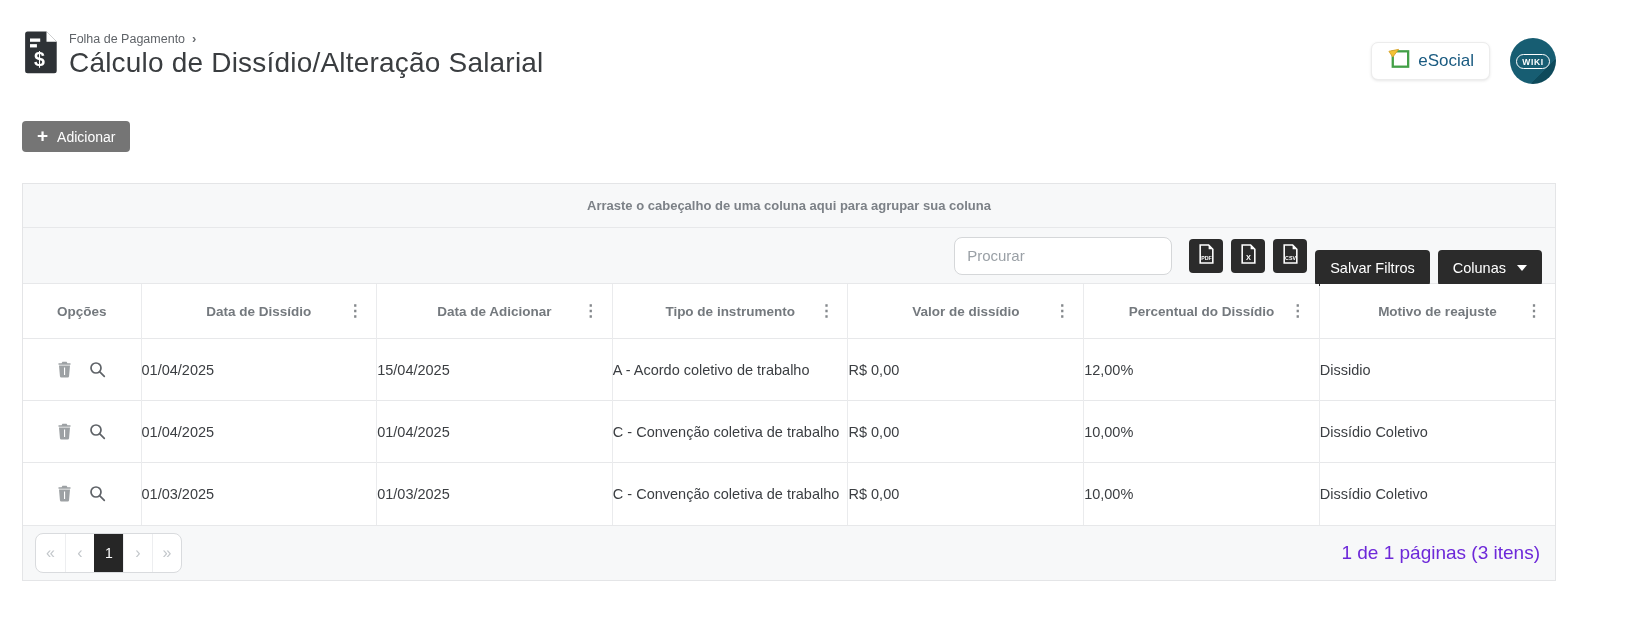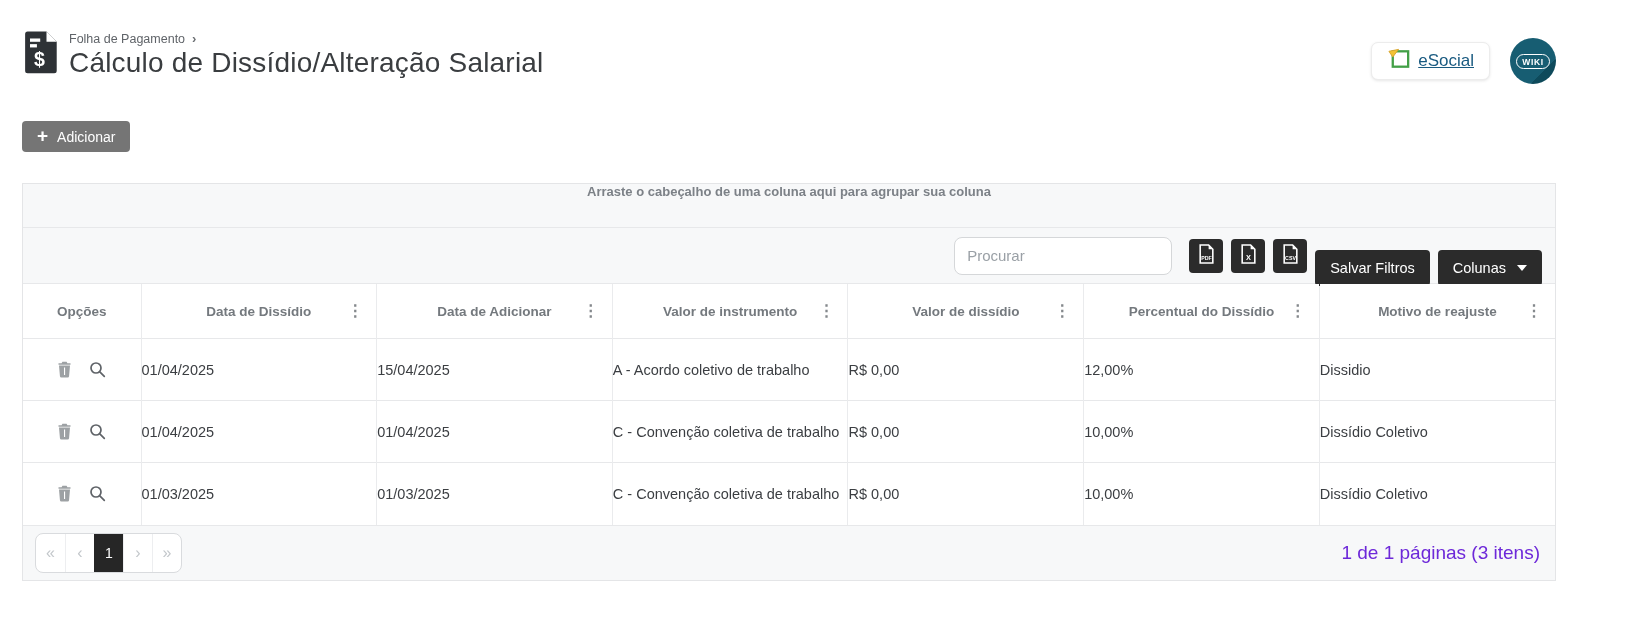--- a/index.html
+++ b/index.html
@@ -10,37 +10,37 @@
   
   .page-header { display:flex; justify-content:space-between; align-items:flex-start; padding-top:30px; }
   .title-wrap { display:flex; gap:9px; }
   .crumb-line { display:flex; align-items:center; gap:7px; margin-top:1px; }
   .crumb { font-size:12.5px; color:#5f6368; }
   .crumb-sep { font-size:13px; color:#6b6f73; font-weight:bold; }
   .page-title { font-size:28px; color:#3a3d40; font-weight:400; letter-spacing:.2px; margin-top:1px; }
   .header-right { display:flex; align-items:center; gap:20px; margin-top:8px; }
   .esocial-btn { height:38px; padding:0 15px; background:#fff; border:1px solid #ececec;
     border-radius:7px; box-shadow:0 1px 3px rgba(0,0,0,.10); display:flex; align-items:center; gap:6px; cursor:pointer; }
-  .esocial-label { color:#195a80; font-size:17px;text-decoration:underline; }
+  .esocial-label { color:#195a80; font-size:17px; }
   .wiki-badge { width:46px; height:46px; border-radius:50%;
     background:linear-gradient(315deg,#0e4a5b 28%,#175d72 28%);
     display:flex; align-items:center; justify-content:center; cursor:pointer; }
   .wiki-inner { border:1.5px solid #fff; border-radius:9px; padding:2px 5px 1px;
     font-size:8.5px; font-weight:bold; color:#fff; letter-spacing:.6px; }
 
   
   .add-btn { margin-top:37px; height:31px; background:#757575; border:none; border-radius:4px;
     color:#fff; font-size:14px; padding:0 15px; display:inline-flex; align-items:center; gap:9px;
     cursor:pointer; font-family:inherit; }
   .plus-glyph { font-size:19px; font-weight:bold; line-height:1; margin-top:-2px; }
 
   
   .grid-box { margin-top:31px; border:1px solid #e4e5e7; background:#fff; }
   .group-bar { height:44px; background:#f7f8f9; border-bottom:1px solid #e7e8ea;
-    display:flex; justify-content:center;
+    display:flex; align-items:center; justify-content:center;
     color:#7c8187; font-size:13px; font-weight:bold; }
   .toolbar { height:55px; background:#f7f8f9; display:flex; align-items:center;
     justify-content:flex-end; gap:8px; padding-right:13px; }
   .search-box { width:218px; height:38px; background:#fff; border:1px solid #d5d7d9;
     border-radius:8px; display:flex; align-items:center; overflow:hidden; margin-right:9px; }
   .search-box input { flex:1; border:none; outline:none; background:transparent;
     font-size:15px; color:#a16207; padding:0 12px; font-family:inherit; }
   .search-box input::placeholder { color:#9aa0a6; }
   .icon-btn { width:34px; height:34px; background:#2b2b2b; border:none; border-radius:4px;
     display:flex; align-items:center; justify-content:center; cursor:pointer; }
@@ -172,21 +172,21 @@
           <col>
           <col>
           <col>
           <col>
         </colgroup>
       <thead>
           <tr id="header-row">
             <th><span>Opções</span></th>
             <th><span>Data de Dissídio</span><span class="menu-dots">⋮</span></th>
             <th><span>Data de Adicionar</span><span class="menu-dots">⋮</span></th>
-            <th><span>Valor de instrumento</span><span class="menu-dots">⋮</span></th>
+            <th><span>Tipo de instrumento</span><span class="menu-dots">⋮</span></th>
             <th><span>Valor de dissídio</span><span class="menu-dots">⋮</span></th>
             <th><span>Percentual do Dissídio</span><span class="menu-dots">⋮</span></th>
             <th><span>Motivo de reajuste</span><span class="menu-dots">⋮</span></th>
           </tr>
         </thead>
       <tbody id="table-body">
           <tr>
             <td>
      <span class="row-actions">
        <span class="act">

